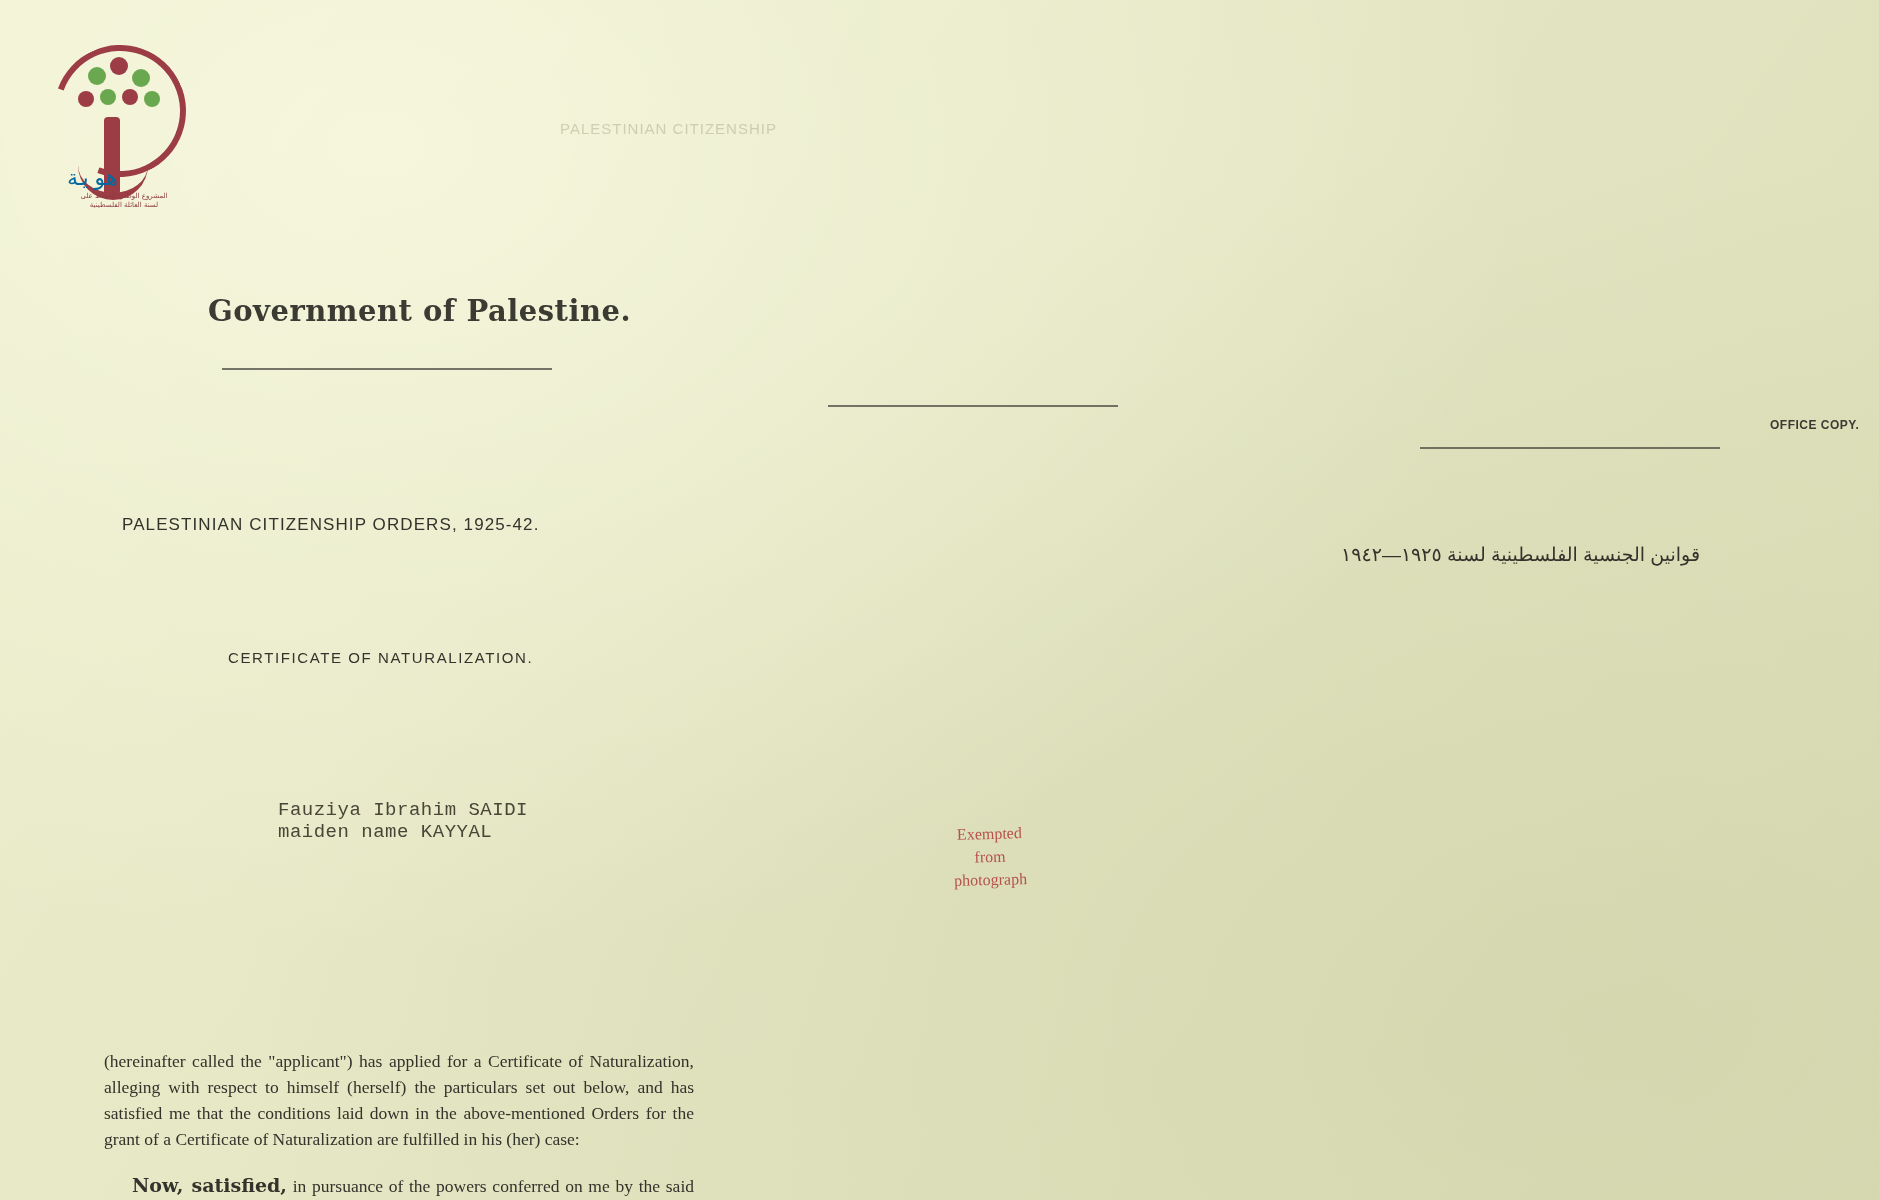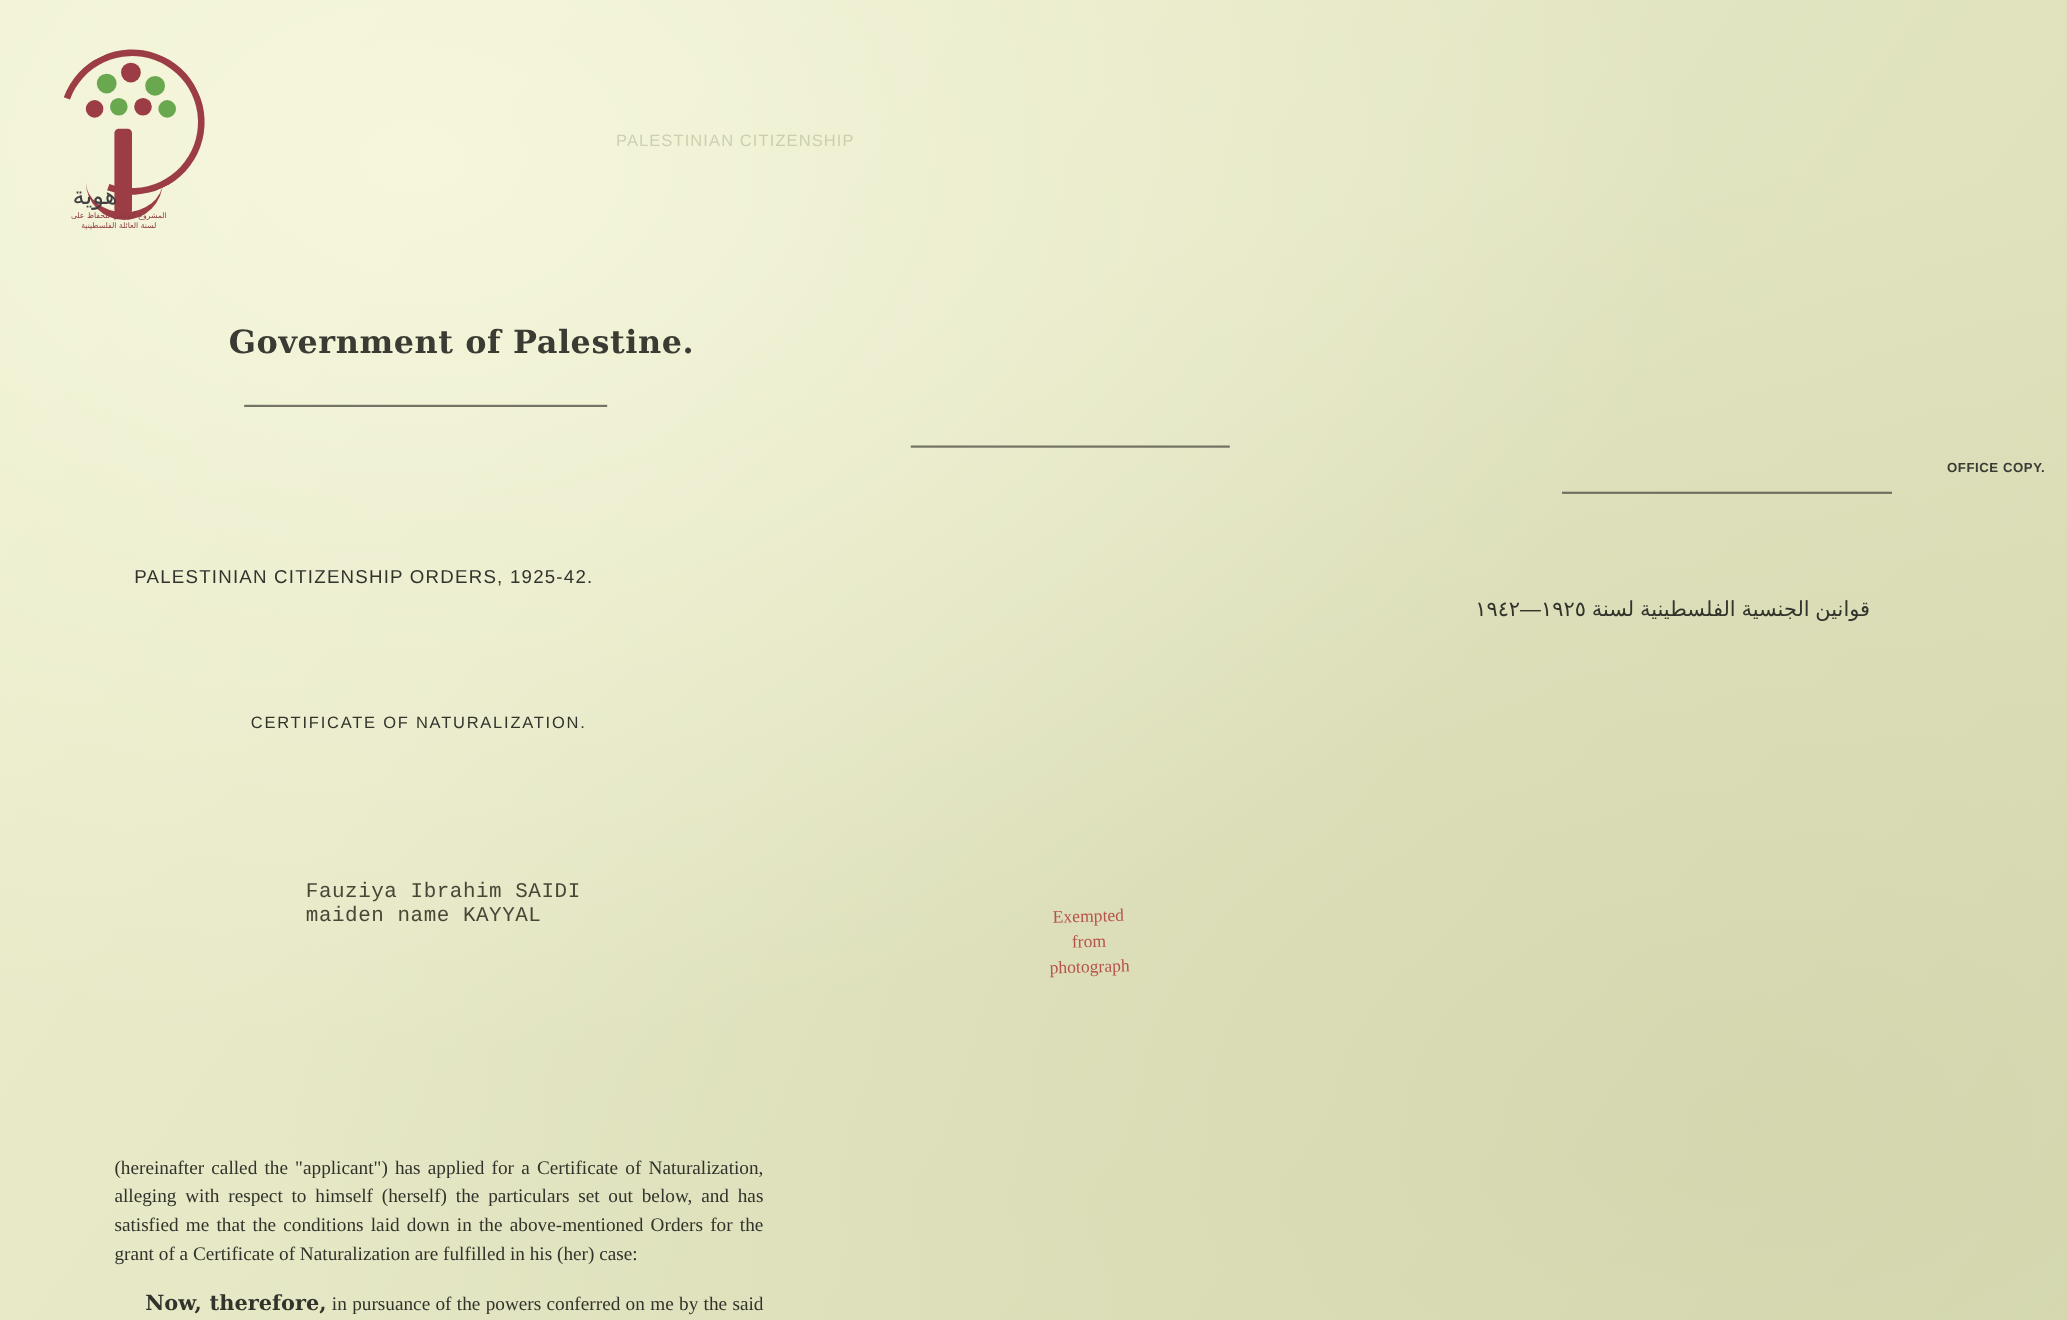--- a/index.html
+++ b/index.html
@@ -68,36 +68,36 @@
     border-radius: 50%;
     border-left-color: transparent;
     transform: rotate(-25deg);
   }
   .logo .dot {
     position: absolute;
     border-radius: 50%;
   }
   .logo .ar-text {
     position: absolute;
-    left: 0;
+    left: 16px;
     top: 155px;
     width: 120px;
     text-align: center;
     font-size: 7px;
     color: #8d3b42;
     line-height: 1.25;
     font-family: "DejaVu Sans", sans-serif;
   }
   .logo .ar-big {
     position: absolute;
     left: 18px;
     top: 128px;
     font-size: 22px;
-    color: #404040;
-    font-family: Liberation Sans, sans-serif;
+    color: #0369a1;
+    font-family: Liberation Mono, monospace;
   }
 
   
   .gothic {
     font-family: "DejaVu Serif", serif;
     font-weight: bold;
     letter-spacing: 0.5px;
   }
   .title-en {
     position: absolute;
@@ -329,18 +329,18 @@
     <div>from</div>
     <div>photograph</div>
   </div>
 
   <div class="behiyot">בהיות ו</div>
   <div class="name-ar-hand">فوزية ابراهيم سعيدي كيّال</div>
   <div class="ar-intro">بما ان</div>
 
   <div class="col-en">
     <p style="text-indent:0;">(hereinafter called the "applicant") has applied for a Certificate of Naturalization, alleging with respect to himself (herself) the particulars set out below, and has satisfied me that the conditions laid down in the above-mentioned Orders for the grant of a Certificate of Naturalization are fulfilled in his (her) case:</p>
-    <p><span class="lead">Now, therefore,</span> <span>in pursuance of the powers conferred on me by the said Orders,</span></p>
+    <p><span class="lead">Now, satisfied,</span> <span>in pursuance of the powers conferred on me by the said Orders,</span></p>
 
   </div>
 
   <div class="edge-shadow"></div>
 </div>
 
 </body></html>

